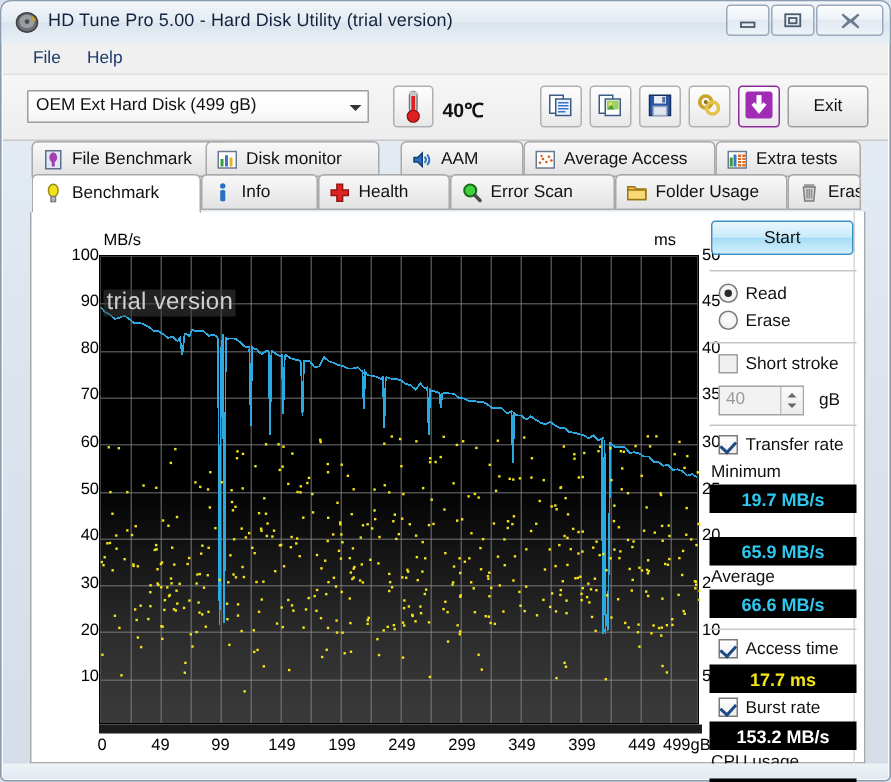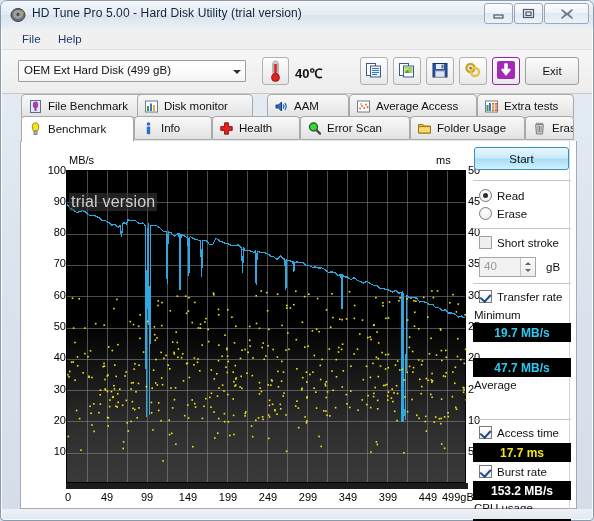--- a/index.html
+++ b/index.html
@@ -1124,23 +1124,24 @@
 
       <div class="opt" style="left:6px; top:143px;">
         <span class="cbox on"></span>
         <span>Transfer rate</span>
       </div>
 
       <span class="res-cap" style="left:1px; top:162px;">Minimum</span>
       <div class="res-val" style="left:0; top:176px;">19.7 MB/s</div>
 
       <span class="res-cap" style="left:1px; top:212px;">Maximum</span>
-      <div class="res-val" style="left:0; top:211px;">47.7 MB/s</div>
+      <div class="res-val" style="left:0; top:211px;">65.9 MB/s</div>
 
       <span class="res-cap" style="left:1px; top:232px;">Average</span>
+      <div class="res-val" style="left:0; top:246px;">66.6 MB/s</div>
 
       <div class="hr" style="top:272px;"></div>
 
       <div class="opt" style="left:6px; top:279px;">
         <span class="cbox on"></span>
         <span>Access time</span>
       </div>
       <div class="res-val y" style="left:0; top:296px;">17.7 ms</div>
 
       <div class="opt" style="left:6px; top:318px;">

